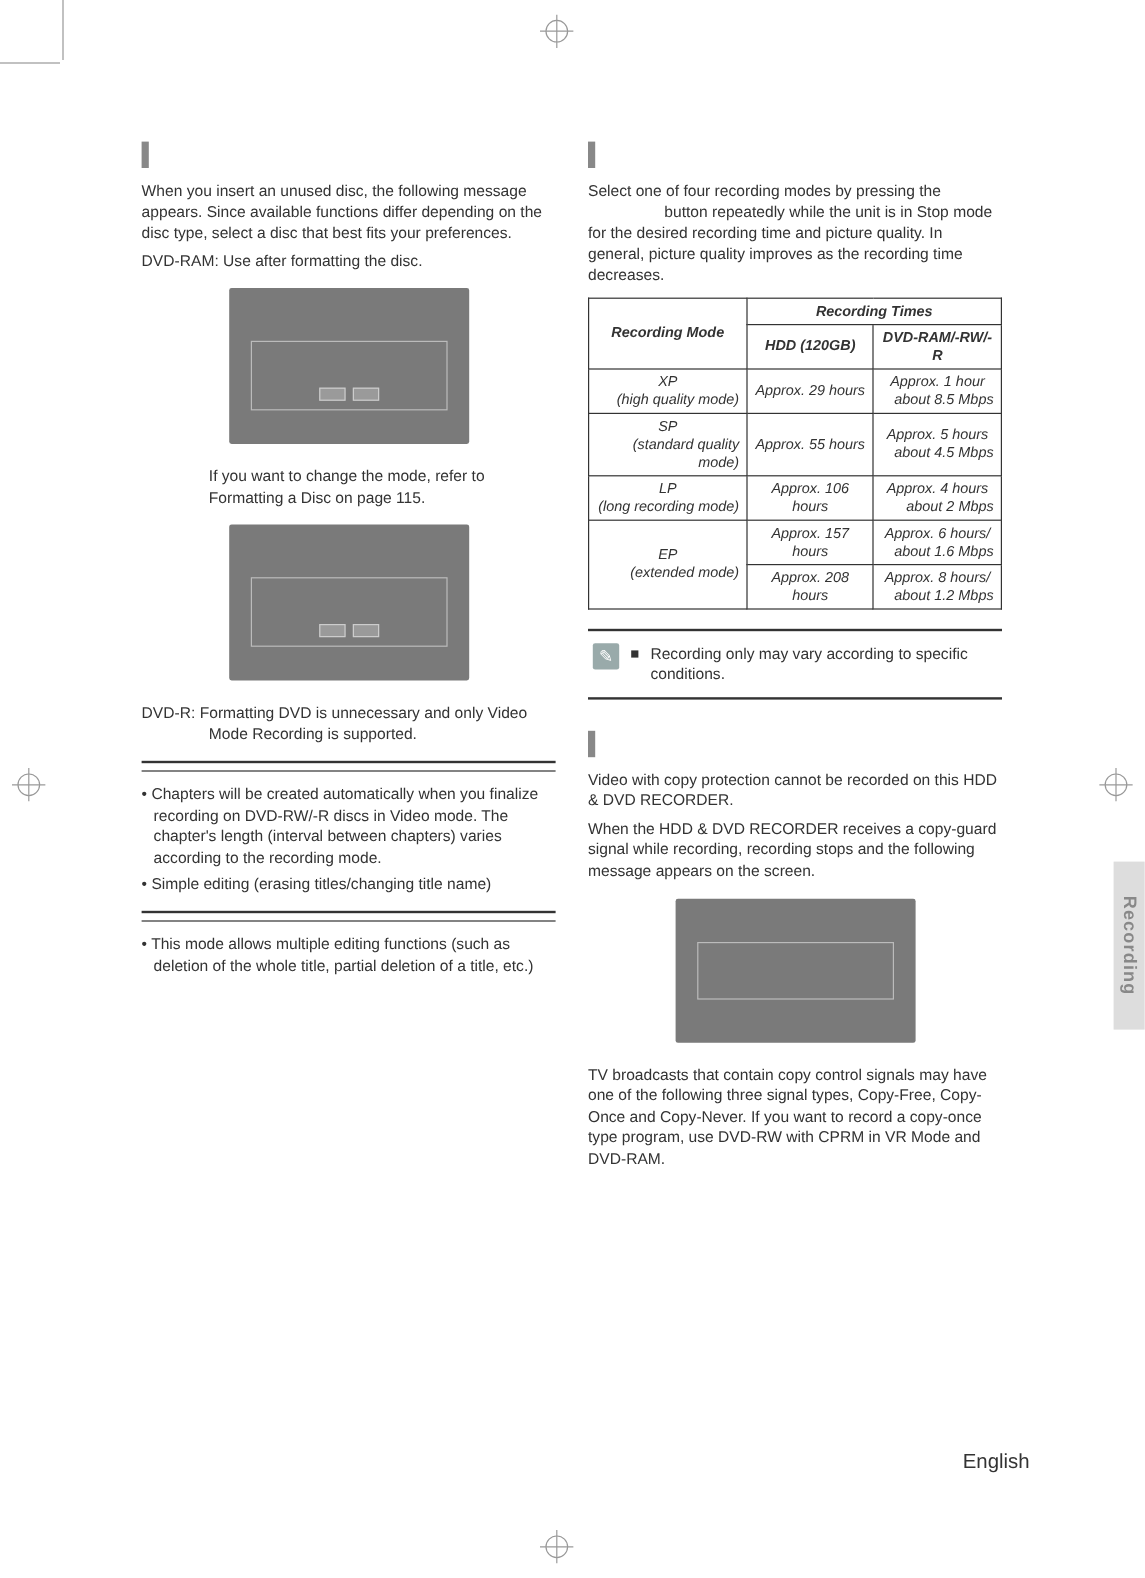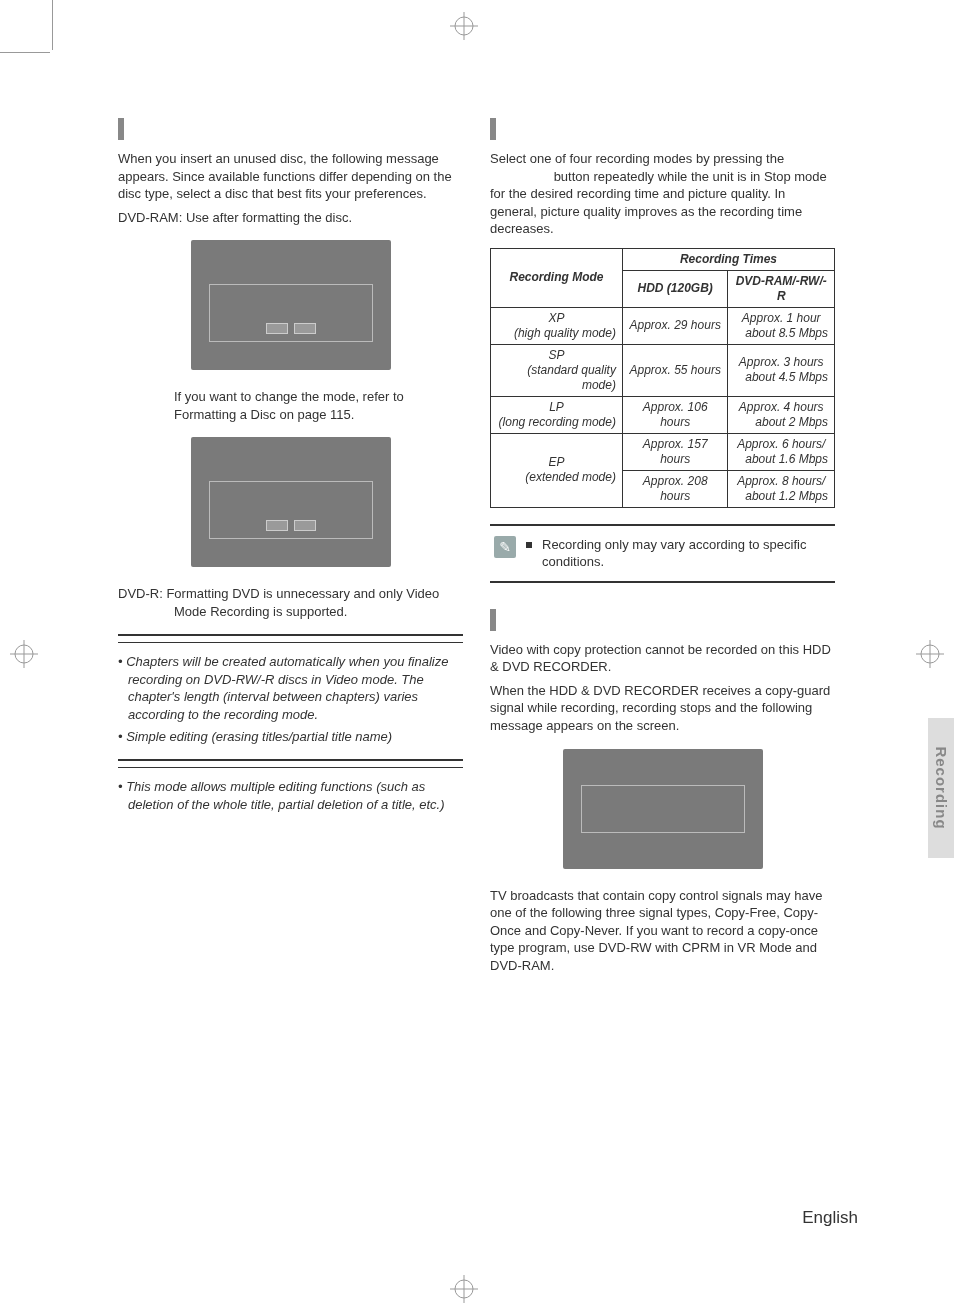--- a/index.html
+++ b/index.html
@@ -59,21 +59,21 @@
     background: #9a9a9a; border: 1px solid #ccc;
   }
 
   .hanging { padding-left: 56px; text-indent: -56px; margin-bottom: 4px; }
   .hanging-sub { padding-left: 56px; margin-bottom: 4px; }
 
   hr.thick { border: none; border-top: 2px solid #333; margin: 14px 0 6px 0; }
   hr.thin { border: none; border-top: 1px solid #333; margin: 6px 0 10px 0; }
 
   .bullet-list { list-style: none; padding-left: 0; }
-  .bullet-list li { padding-left: 10px; text-indent: -10px; line-height: 1.35; margin-bottom: 4px; font-style: italic; }
+  .bullet-list li { padding-left: 10px; text-indent: -10px; line-height: 1.35; margin-bottom: 4px; }
   .bullet-list li::before { content: "• "; }
 
   table.rec {
     border-collapse: collapse;
     width: 100%;
     font-size: 12px;
     margin-top: 10px;
   }
   table.rec th, table.rec td {
     border: 1px solid #333;
@@ -193,21 +193,21 @@
 
     <p class="hanging">
       <span>DVD-R:</span>
       <span>Formatting DVD is unnecessary and only Video Mode Recording is supported.</span>
     </p>
 
     <hr class="thick">
     <hr class="thin">
     <ul class="bullet-list">
       <li>Chapters will be created automatically when you finalize recording on DVD-RW/-R discs in Video mode. The chapter's length (interval between chapters) varies according to the recording mode.</li>
-      <li>Simple editing (erasing titles/partial title name)</li>
+      <li>Simple editing (erasing titles/changing title name)</li>
     </ul>
 
     <hr class="thick">
     <hr class="thin">
     <ul class="bullet-list">
       <li>This mode allows multiple editing functions (such as deletion of the whole title, partial deletion of a title, etc.)</li>
     </ul>
   </div>
 
   <div class="col col-right">
@@ -232,21 +232,21 @@
         <th>DVD-RAM/-RW/-R</th>
       </tr>
       <tr>
         <td><span>XP</span><span class="sub">(high quality mode)</span></td>
         <td>Approx. 29 hours</td>
         <td><span>Approx. 1 hour</span><span class="sub">about 8.5 Mbps</span></td>
       </tr>
       <tr>
         <td><span>SP</span><span class="sub">(standard quality mode)</span></td>
         <td>Approx. 55 hours</td>
-        <td><span>Approx. 3 hours</span><span class="sub">about 4.5 Mbps</span></td>
+        <td><span>Approx. 5 hours</span><span class="sub">about 4.5 Mbps</span></td>
       </tr>
       <tr>
         <td><span>LP</span><span class="sub">(long recording mode)</span></td>
         <td>Approx. 106 hours</td>
         <td><span>Approx. 4 hours</span><span class="sub">about 2 Mbps</span></td>
       </tr>
       <tr>
         <td rowspan="2"><span>EP</span><span class="sub">(extended mode)</span></td>
         <td>Approx. 157 hours</td>
         <td><span>Approx. 6 hours/</span><span class="sub">about 1.6 Mbps</span></td>

